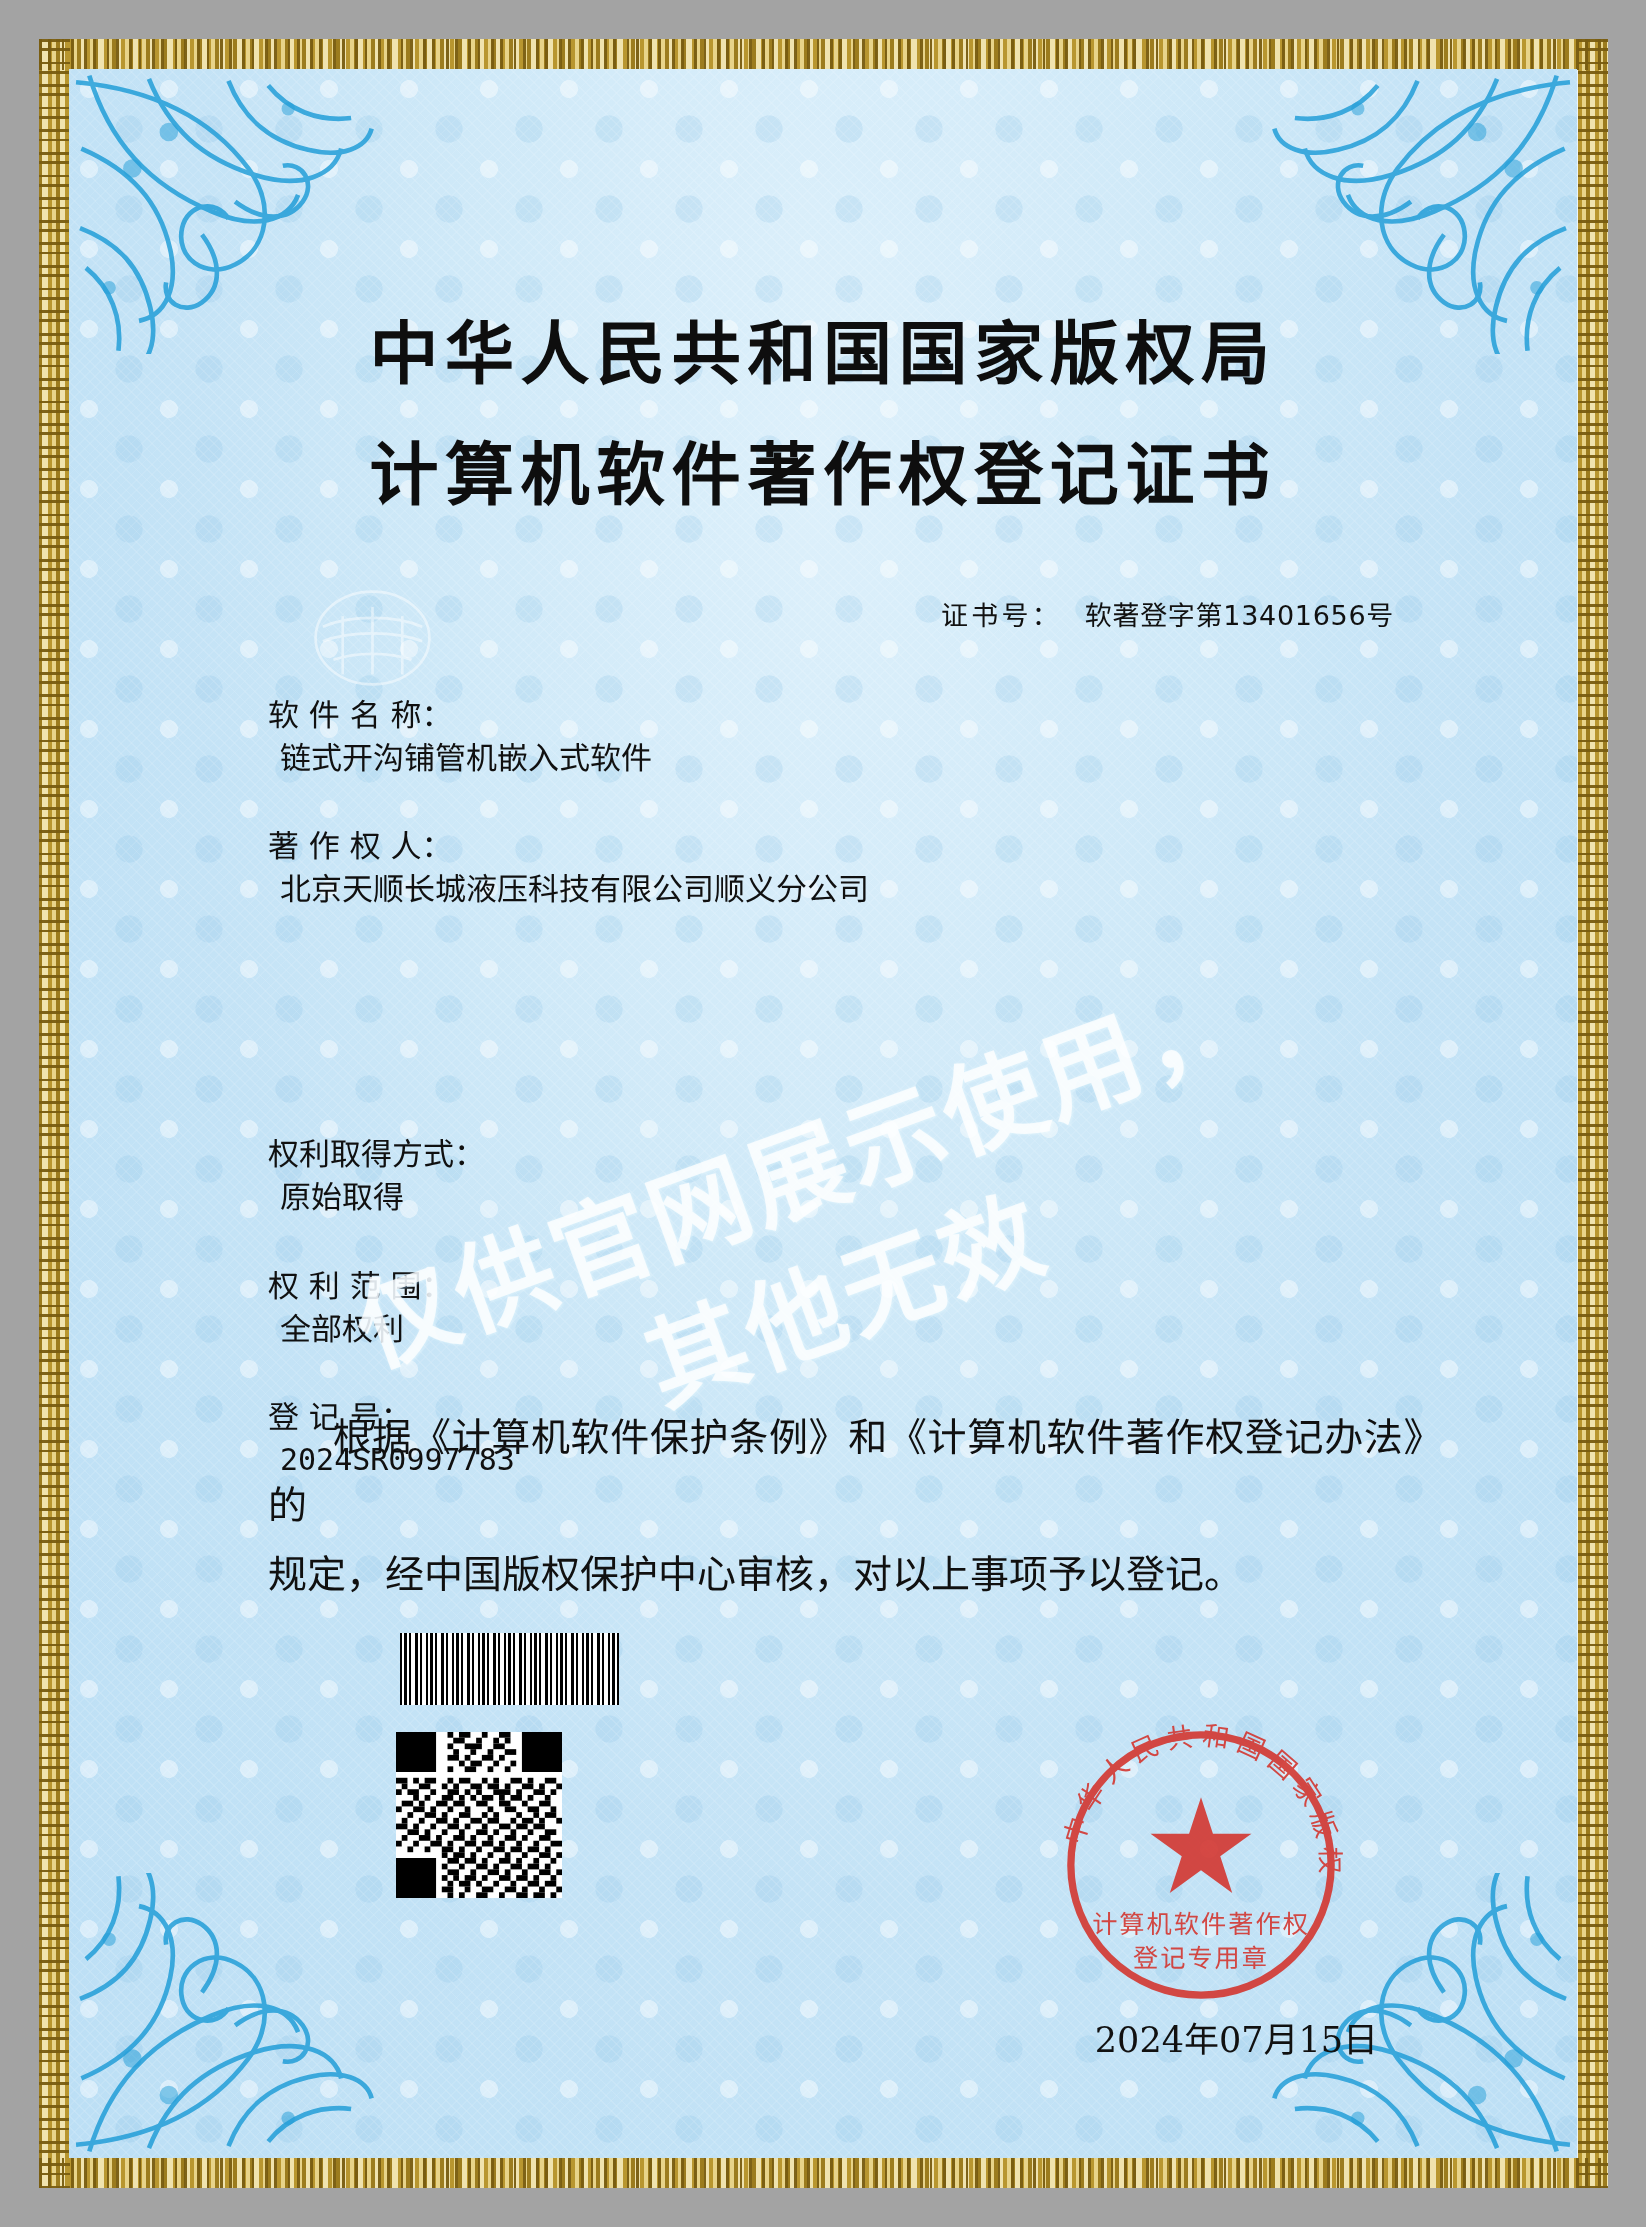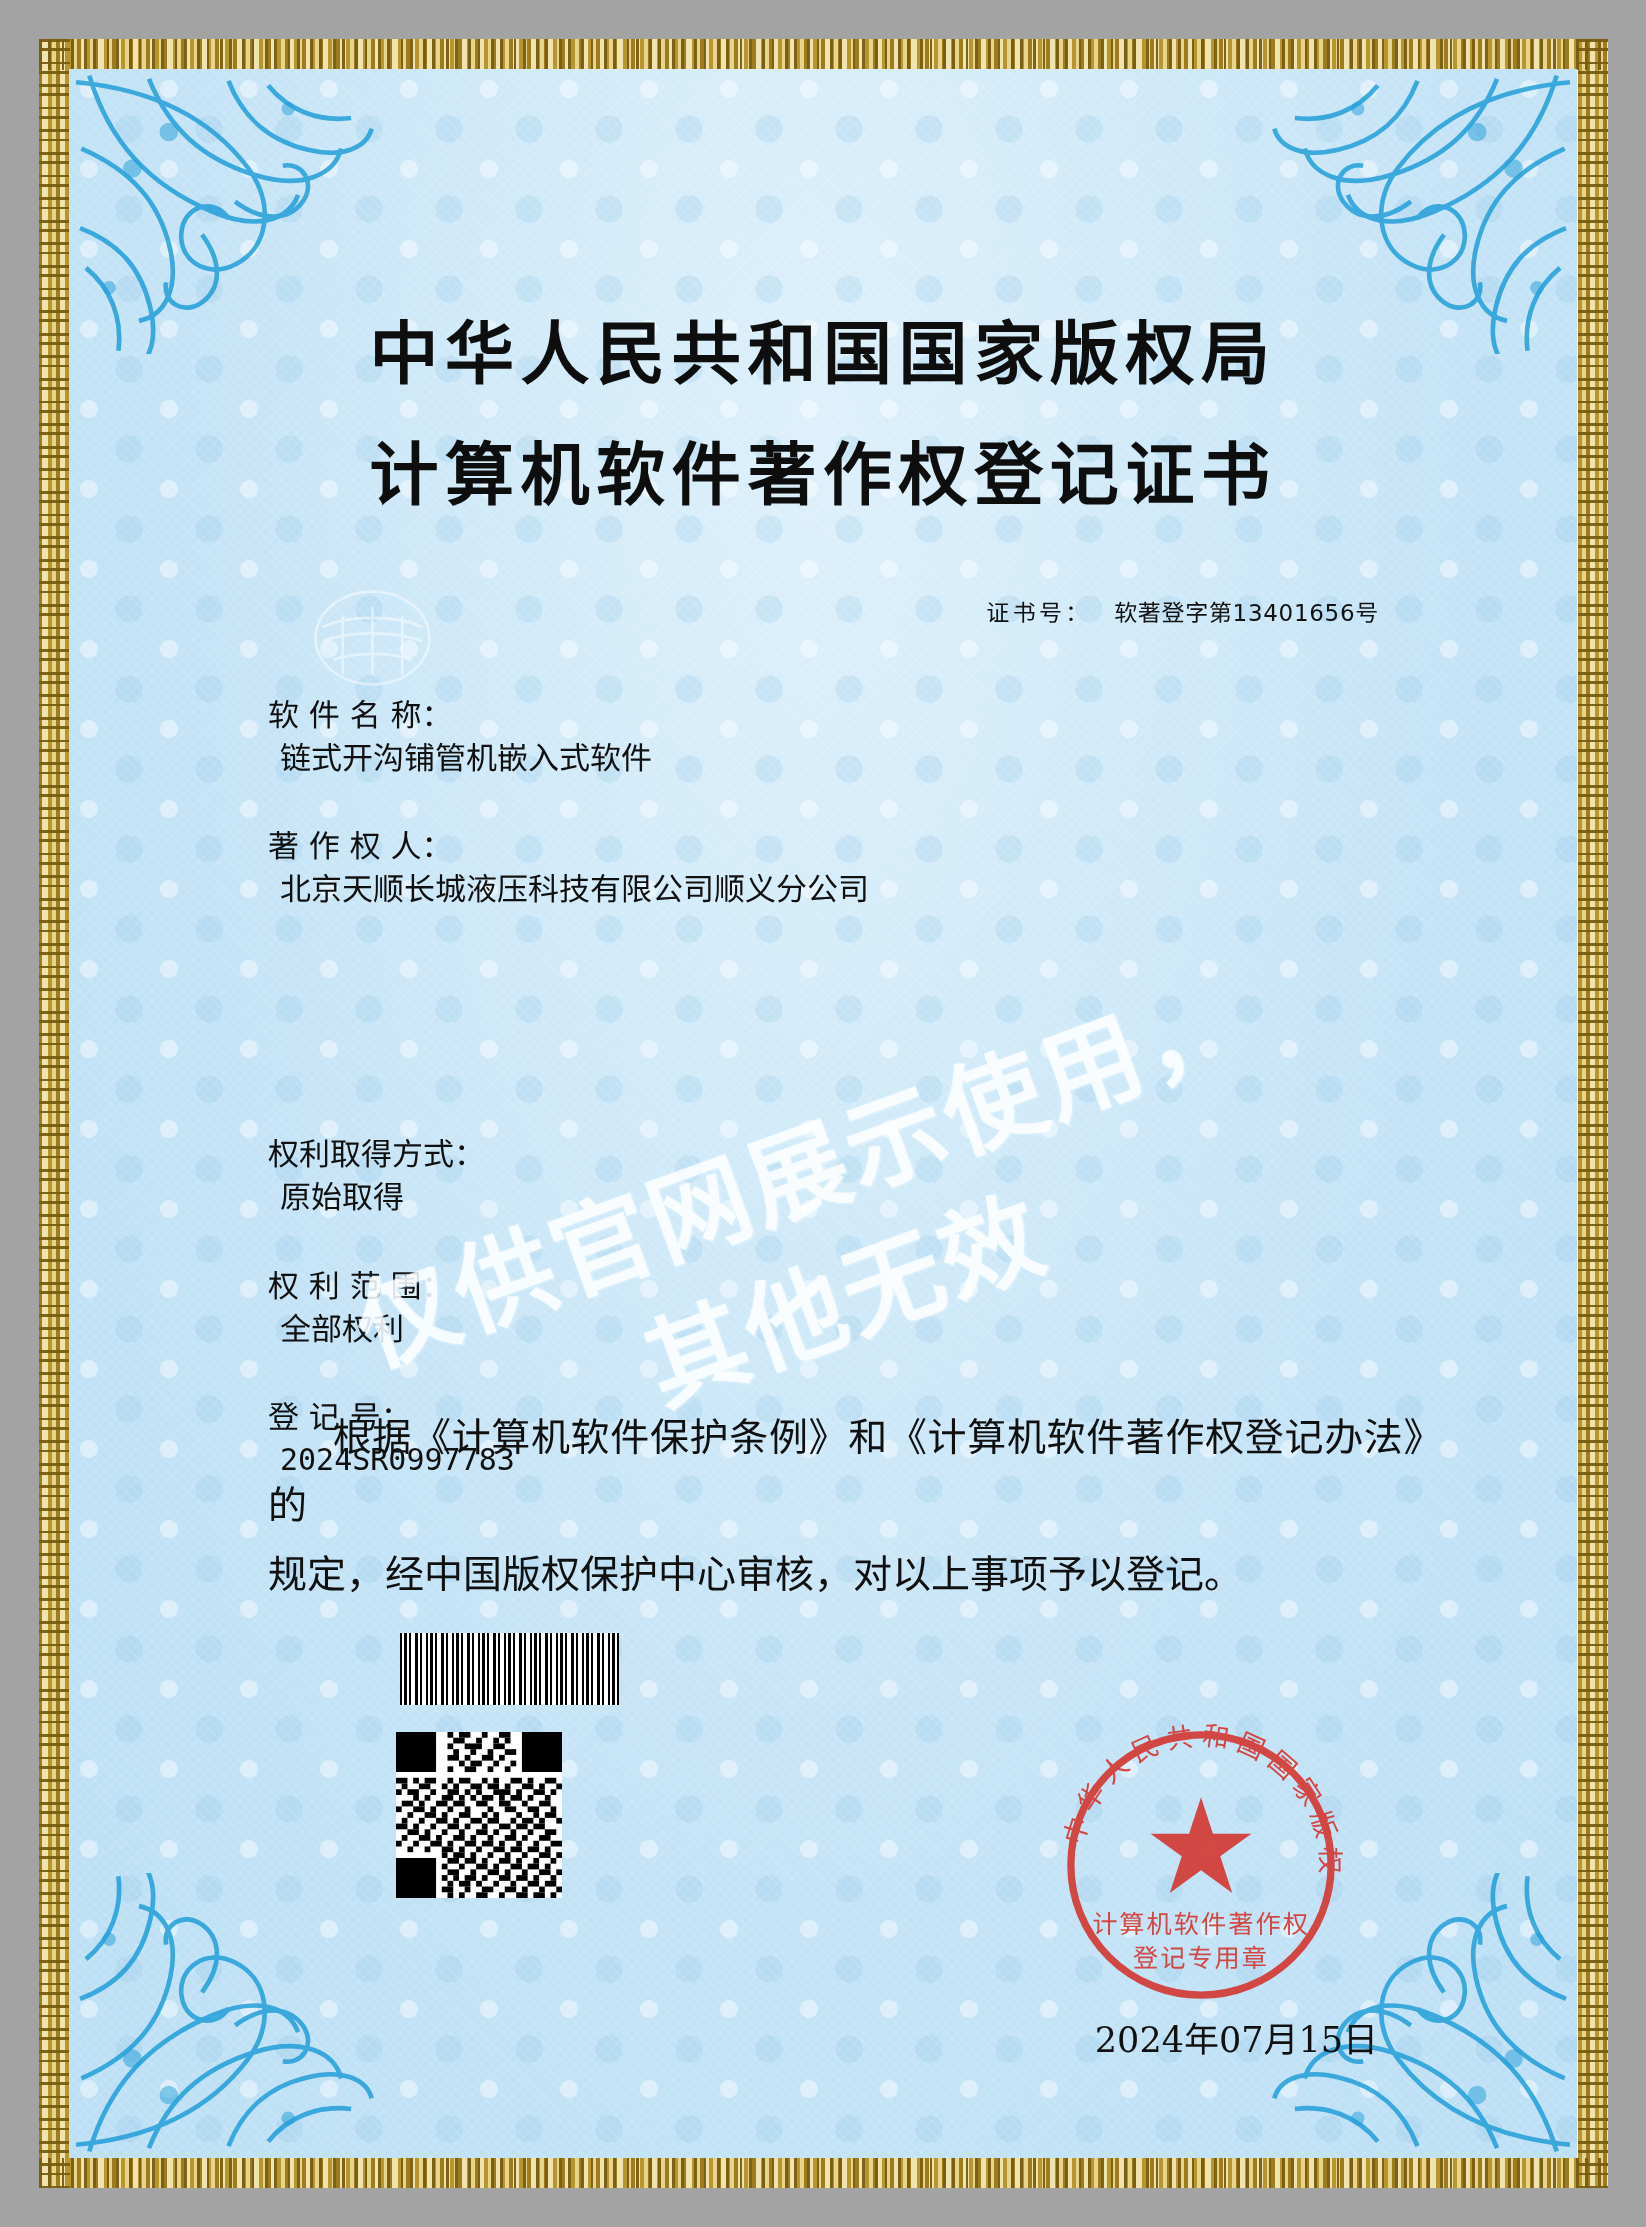--- a/index.html
+++ b/index.html
@@ -131,25 +131,25 @@
     color: #0e0e0e;
     letter-spacing: 6.6px;
     line-height: 1.32;
   }
   .title-1 { font-size: 69px; }
   .title-2 { font-size: 69px; margin-top: 30px; }
 
   
   .cert-no {
     position: absolute;
-    right: 198px;
+    right: 183px;
     top: 525px;
     z-index: 8;
     font-family: "DejaVu Sans", "Liberation Sans", sans-serif;
-    font-size: 23px;
+    font-size: 27px;
     color: #111;
     letter-spacing: 0.7px;
     white-space: nowrap;
   }
   .cert-no .lbl { letter-spacing: 3.3px; }
   .cert-no .val { margin-left: 22.6px; }
 
   
   .emblem {
     position: absolute;

